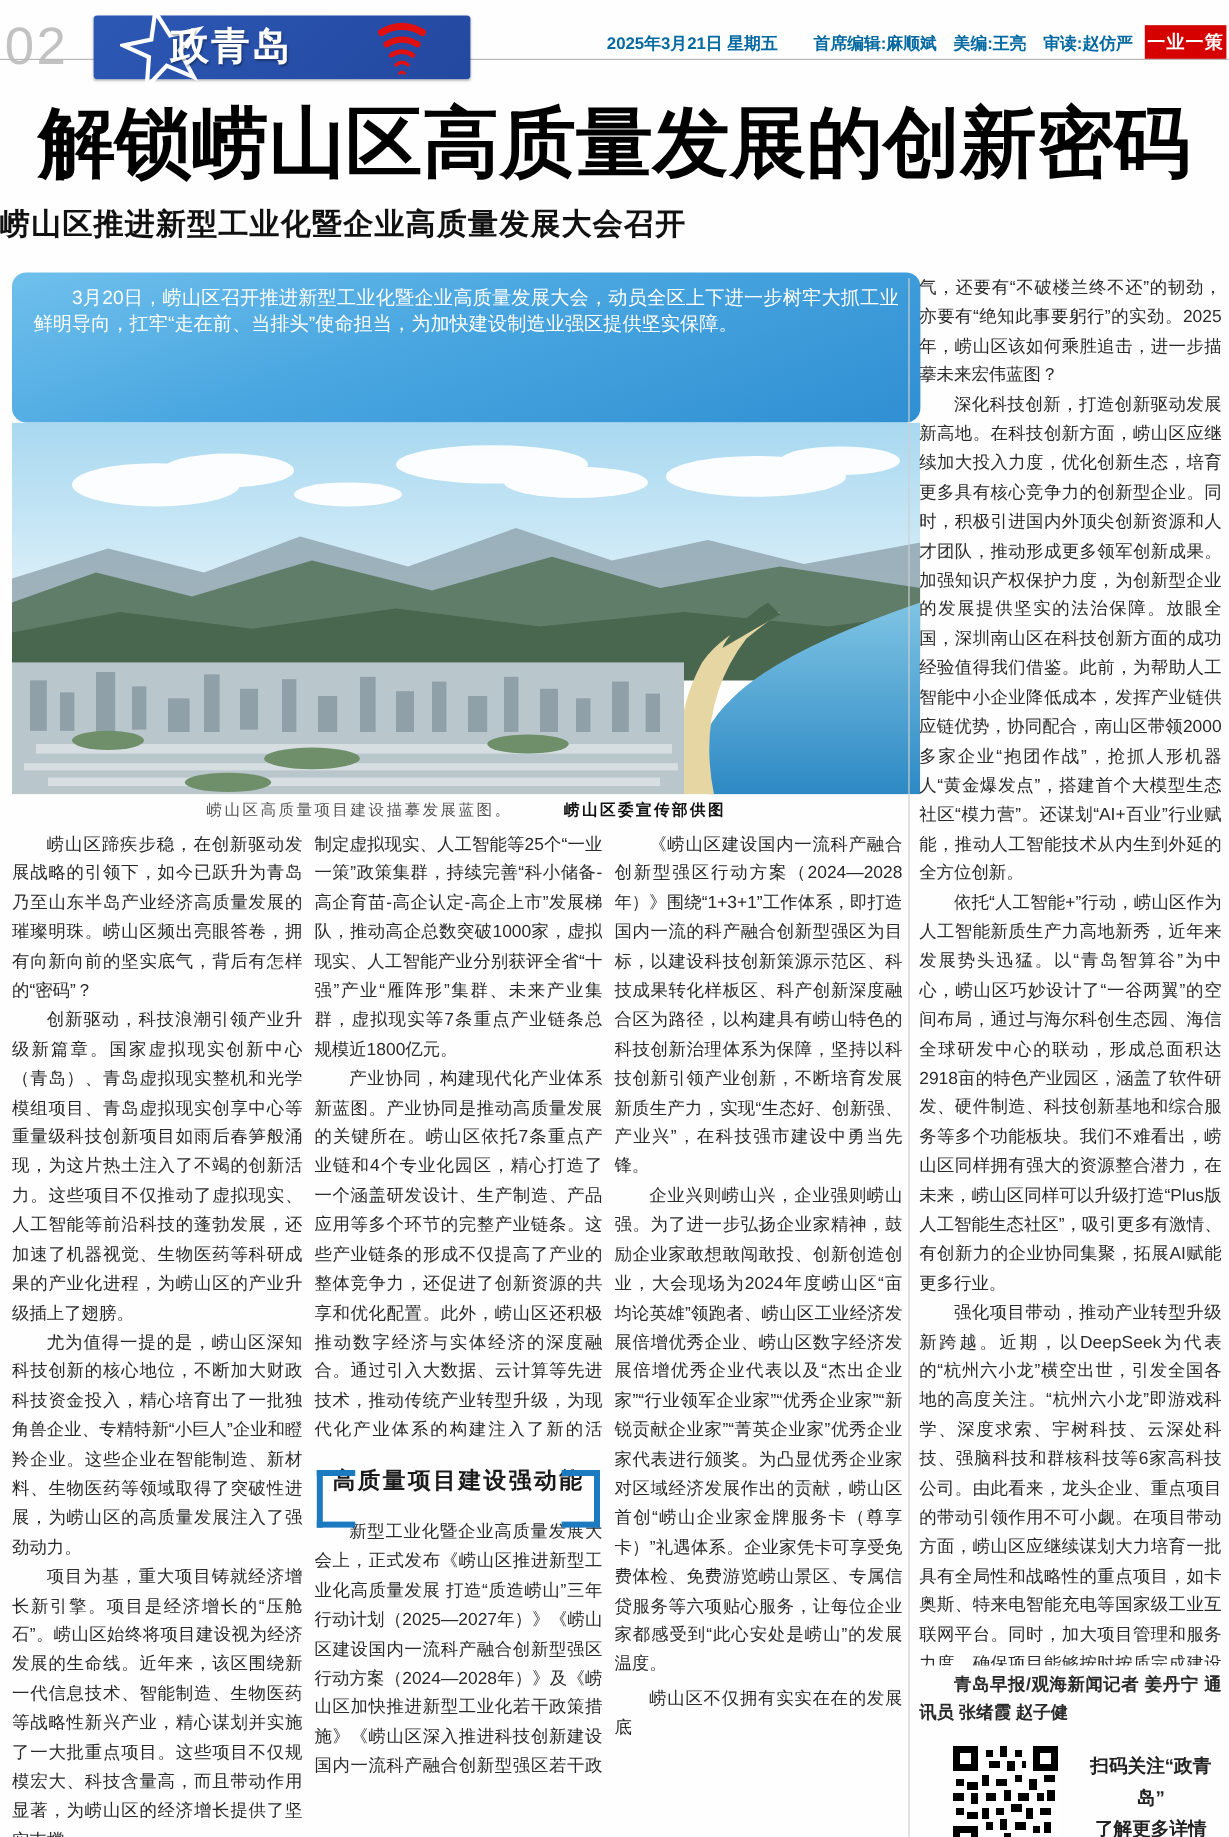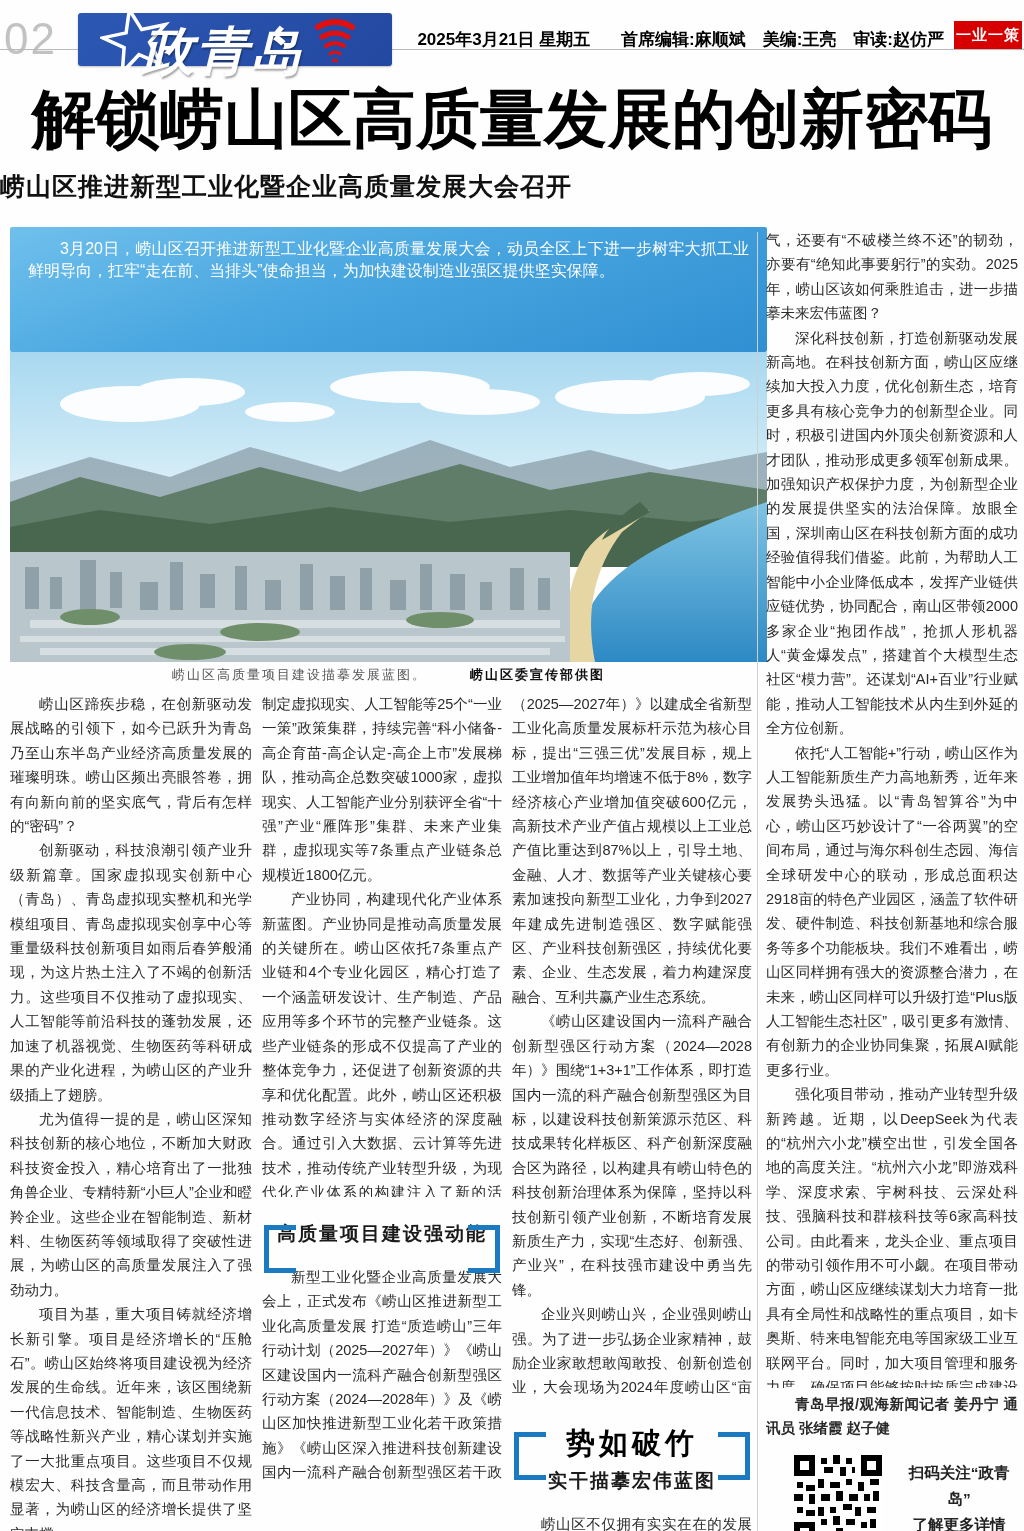--- a/index.html
+++ b/index.html
@@ -5,32 +5,32 @@
   * { margin:0; padding:0; box-sizing:border-box; }
   html,body { background:#ffffff; }
   body { font-family:"Liberation Sans","DejaVu Sans",sans-serif; color:#1c1c1c; }
   #page { position:relative; width:1024px; height:1531px; background:#fefefe; overflow:hidden; margin:0 auto; }
 
   
   .page-num { position:absolute; left:4px; top:14px; font-size:44px; color:#c2c2c2; font-weight:400; letter-spacing:2px; }
   .header-rule { position:absolute; left:0; top:49px; width:1024px; height:1px; background:#b9b9b9; }
   .logo-box { position:absolute; left:78px; top:13px; width:314px; height:53px; background:linear-gradient(135deg,#2c58b4,#2348a0); border-radius:3px; display:flex; align-items:center; box-shadow:0 1px 2px rgba(0,0,0,.25); }
   .logo-star { position:absolute; left:22px; top:-8px; }
-  .logo-text { position:absolute; left:64px; top:4px; font-size:52px; font-weight:900; color:#ffffff; font-style:italic; letter-spacing:2px; text-shadow:1px 2px 2px rgba(0,0,0,.35); }
+  .logo-text { position:absolute; left:64px; top:4px; font-size:32px; font-weight:900; color:#ffffff; letter-spacing:2px; text-shadow:1px 2px 2px rgba(0,0,0,.35); }
   .logo-swirl { position:absolute; left:232px; top:2px; }
-  .date-line { position:absolute; left:0; right:80px; top:28px; text-align:right; font-size:17px; font-weight:700; color:#000000; }
+  .date-line { position:absolute; left:0; right:80px; top:28px; text-align:right; font-size:14px; font-weight:700; color:#0369a1; }
   .date-line .eds { margin-left:26px; font-weight:700; }
   .masthead { position:absolute; right:2px; top:21px; width:68px; height:28px; background:#d60000; color:#fff; font-size:15px; font-weight:900; display:flex; align-items:center; justify-content:center; letter-spacing:1px; }
 
   
   .headline { position:absolute; left:0; top:84px; width:1024px; text-align:center; font-size:64px; line-height:1.1; font-weight:900; color:#000; letter-spacing:0px; }
   .subheadline { position:absolute; left:0; top:170px; width:1024px; font-size:25px; font-weight:700; color:#111; letter-spacing:1px; }
 
   
-  .lead-box { position:absolute; left:10px; top:227px; width:757px; height:125px; background:linear-gradient(160deg,#6fc0ec 0%,#49a6e0 45%,#2f8fd2 100%); border-radius:2px; padding:11px 18px 8px 18px; overflow:hidden; }
+  .lead-box { position:absolute; left:10px; top:227px; width:757px; height:125px; background:linear-gradient(160deg,#6fc0ec 0%,#49a6e0 45%,#2f8fd2 100%); border-radius:12px; padding:11px 18px 8px 18px; overflow:hidden; }
   .lead-box p { color:#ffffff; font-size:16px; line-height:21.5px; text-align:justify; text-indent:2em; font-weight:500; }
 
   
   .photo { position:absolute; left:10px; top:352px; width:757px; height:310px; overflow:hidden; }
   .photo svg { display:block; }
   .caption { position:absolute; left:10px; top:666px; width:757px; text-align:center; font-size:13px; color:#555; letter-spacing:2px; }
   .caption b { color:#111; font-weight:900;padding-left:43px; }
 
   
   .col { position:absolute; overflow:hidden; }
@@ -185,29 +185,22 @@
       <div class="s">高质量项目建设强动能</div>
     </div>
     <div class="clip" style="height:222px;">
       <p>新型工业化暨企业高质量发展大会上，正式发布《崂山区推进新型工业化高质量发展 打造“质造崂山”三年行动计划（2025—2027年）》《崂山区建设国内一流科产融合创新型强区行动方案（2024—2028年）》及《崂山区加快推进新型工业化若干政策措施》《崂山区深入推进科技创新建设国内一流科产融合创新型强区若干政策措施》，明确绘就全区新型工业化升维跃迁发展“路线图”。</p>
 
     </div>
   </div>
 
   <div id="col3" class="col">
     <div class="clip" style="height:712px;">
-      <p class="noindent">（2025—2027年）》以建成全省新型工业化高质量发展标杆示范为核心目标，提出“三强三优”发展目标，规上工业增加值年均增速不低于8%，数字经济核心产业增加值突破600亿元，高新技术产业产值占规模以上工业总产值比重达到87%以上，引导土地、金融、人才、数据等产业关键核心要素加速投向新型工业化，力争到2027年建成先进制造强区、数字赋能强区、产业科技创新强区，持续优化要素、企业、生态发展，着力构建深度融合、互利共赢产业生态系统。</p>
       <p>《崂山区建设国内一流科产融合创新型强区行动方案（2024—2028年）》围绕“1+3+1”工作体系，即打造国内一流的科产融合创新型强区为目标，以建设科技创新策源示范区、科技成果转化样板区、科产创新深度融合区为路径，以构建具有崂山特色的科技创新治理体系为保障，坚持以科技创新引领产业创新，不断培育发展新质生产力，实现“生态好、创新强、产业兴”，在科技强市建设中勇当先锋。</p>
       <p>企业兴则崂山兴，企业强则崂山强。为了进一步弘扬企业家精神，鼓励企业家敢想敢闯敢投、创新创造创业，大会现场为2024年度崂山区“亩均论英雄”领跑者、崂山区工业经济发展倍增优秀企业、崂山区数字经济发展倍增优秀企业代表以及“杰出企业家”“行业领军企业家”“优秀企业家”“新锐贡献企业家”“菁英企业家”优秀企业家代表进行颁奖。为凸显优秀企业家对区域经济发展作出的贡献，崂山区首创“崂山企业家金牌服务卡（尊享卡）”礼遇体系。企业家凭卡可享受免费体检、免费游览崂山景区、专属信贷服务等六项贴心服务，让每位企业家都感受到“此心安处是崂山”的发展温度。</p>
-    </div>
-    <div class="sec">
-      <span class="br-l"></span>
-      <span class="br-r"></span>
-      <div class="t">势如破竹</div>
-      <div class="s">实干描摹宏伟蓝图</div>
     </div>
     <p>崂山区不仅拥有实实在在的发展底</p>
   </div>
 
   <div id="col4" class="col">
     <div class="clip" style="height:1160px;">
       <p class="noindent">气，还要有“不破楼兰终不还”的韧劲，亦要有“绝知此事要躬行”的实劲。2025年，崂山区该如何乘胜追击，进一步描摹未来宏伟蓝图？</p>
       <p>深化科技创新，打造创新驱动发展新高地。在科技创新方面，崂山区应继续加大投入力度，优化创新生态，培育更多具有核心竞争力的创新型企业。同时，积极引进国内外顶尖创新资源和人才团队，推动形成更多领军创新成果。加强知识产权保护力度，为创新型企业的发展提供坚实的法治保障。放眼全国，深圳南山区在科技创新方面的成功经验值得我们借鉴。此前，为帮助人工智能中小企业降低成本，发挥产业链供应链优势，协同配合，南山区带领2000多家企业“抱团作战”，抢抓人形机器人“黄金爆发点”，搭建首个大模型生态社区“模力营”。还谋划“AI+百业”行业赋能，推动人工智能技术从内生到外延的全方位创新。</p>
       <p>依托“人工智能+”行动，崂山区作为人工智能新质生产力高地新秀，近年来发展势头迅猛。以“青岛智算谷”为中心，崂山区巧妙设计了“一谷两翼”的空间布局，通过与海尔科创生态园、海信全球研发中心的联动，形成总面积达2918亩的特色产业园区，涵盖了软件研发、硬件制造、科技创新基地和综合服务等多个功能板块。我们不难看出，崂山区同样拥有强大的资源整合潜力，在未来，崂山区同样可以升级打造“Plus版人工智能生态社区”，吸引更多有激情、有创新力的企业协同集聚，拓展AI赋能更多行业。</p>
       <p>强化项目带动，推动产业转型升级新跨越。近期，以DeepSeek为代表的“杭州六小龙”横空出世，引发全国各地的高度关注。“杭州六小龙”即游戏科学、深度求索、宇树科技、云深处科技、强脑科技和群核科技等6家高科技公司。由此看来，龙头企业、重点项目的带动引领作用不可小觑。在项目带动方面，崂山区应继续谋划大力培育一批具有全局性和战略性的重点项目，如卡奥斯、特来电智能充电等国家级工业互联网平台。同时，加大项目管理和服务力度，确保项目能够按时按质完成建设任务并发挥预期效益。围绕科技成果从实验室走向生产线之间的中试熟化、转移转化、场景应用等关键环节，建立以产品应用为核心的创新服务链条，着力打通从纸上技术到线下产品的转化路径。</p>

